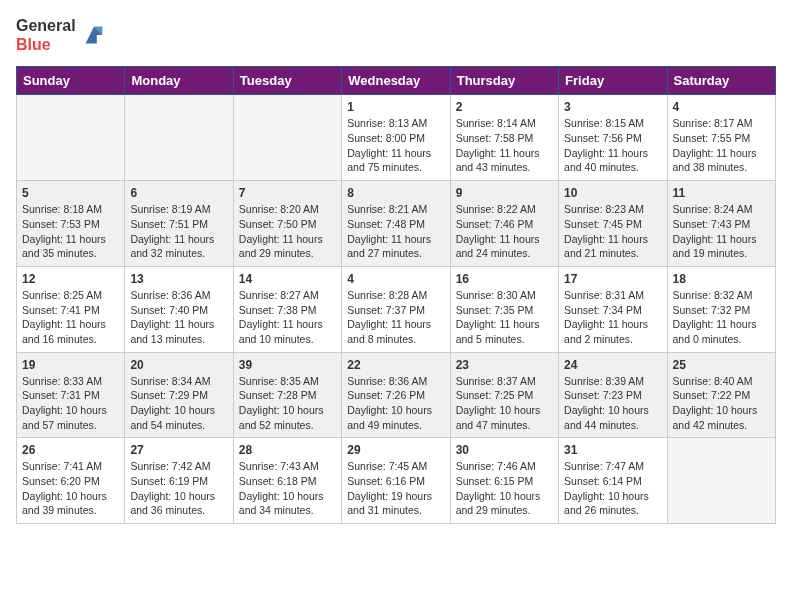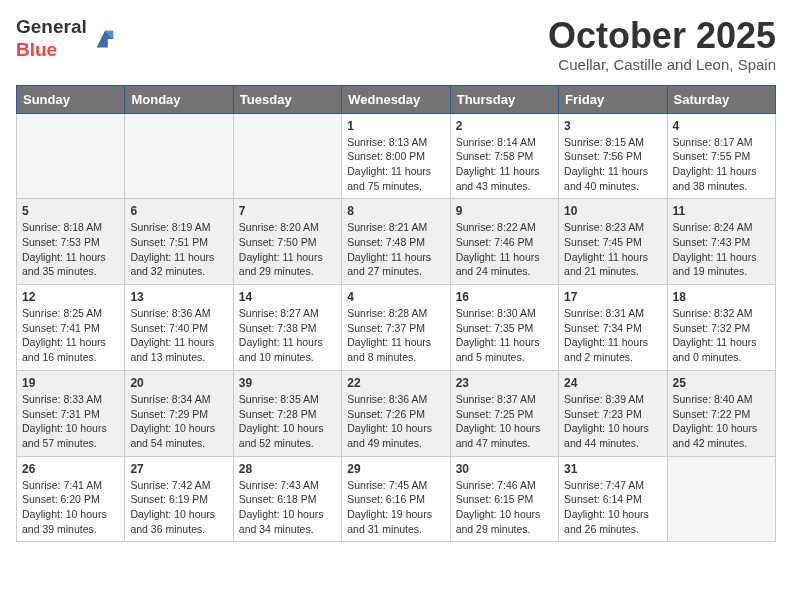--- a/index.html
+++ b/index.html
@@ -14,21 +14,21 @@
       display: flex;
       justify-content: space-between;
       align-items: flex-start;
       margin-bottom: 12px;
     }
     .logo {
       display: flex;
       align-items: center;
     }
     .logo-text {
-      font-size: 19px;
+      font-size: 16px;
       font-weight: bold;
       color: #333;
       line-height: 1.2;
     }
     .logo-blue {
       color: #ef4444;
     }
     .logo-icon {
       width: 28px;
       height: 28px;
@@ -46,21 +46,21 @@
     .location {
       font-size: 15px;
       color: #555;
     }
     table {
       width: 100%;
       border-collapse: collapse;
       table-layout: fixed;
     }
     .day-header {
-      background-color: #737373;
+      background-color: #701a75;
       color: #fff;
       text-align: left;
       padding: 6px 6px;
       font-size: 13px;
       font-weight: bold;
       border: 1px solid #2d5a8a;
     }
     td {
       border: 1px solid #ccc;
       vertical-align: top;
@@ -97,24 +97,20 @@
           <span>General</span><br>
           <span class="logo-blue">Blue</span>
         </span>
         <svg class="logo-icon" viewBox="0 0 40 40" xmlns="http://www.w3.org/2000/svg">
           <polygon points="8,32 20,8 32,20 24,20 24,32" fill="#3a6ea5"></polygon>
           <polygon points="20,8 32,20 32,8" fill="#5a8ec5"></polygon>
         </svg>
       </div>
     </div>
   </div>
-  <div class="title-block">
-    <div class="month-title">October 2025</div>
-    <div class="location">Cuellar, Castille and Leon, Spain</div>
-  </div>
 </div>
 
 <table>
   <thead>
     <tr id="weekday-header">
         <th class="day-header">Sunday</th>
         <th class="day-header">Monday</th>
         <th class="day-header">Tuesday</th>
         <th class="day-header">Wednesday</th>
         <th class="day-header">Thursday</th>

